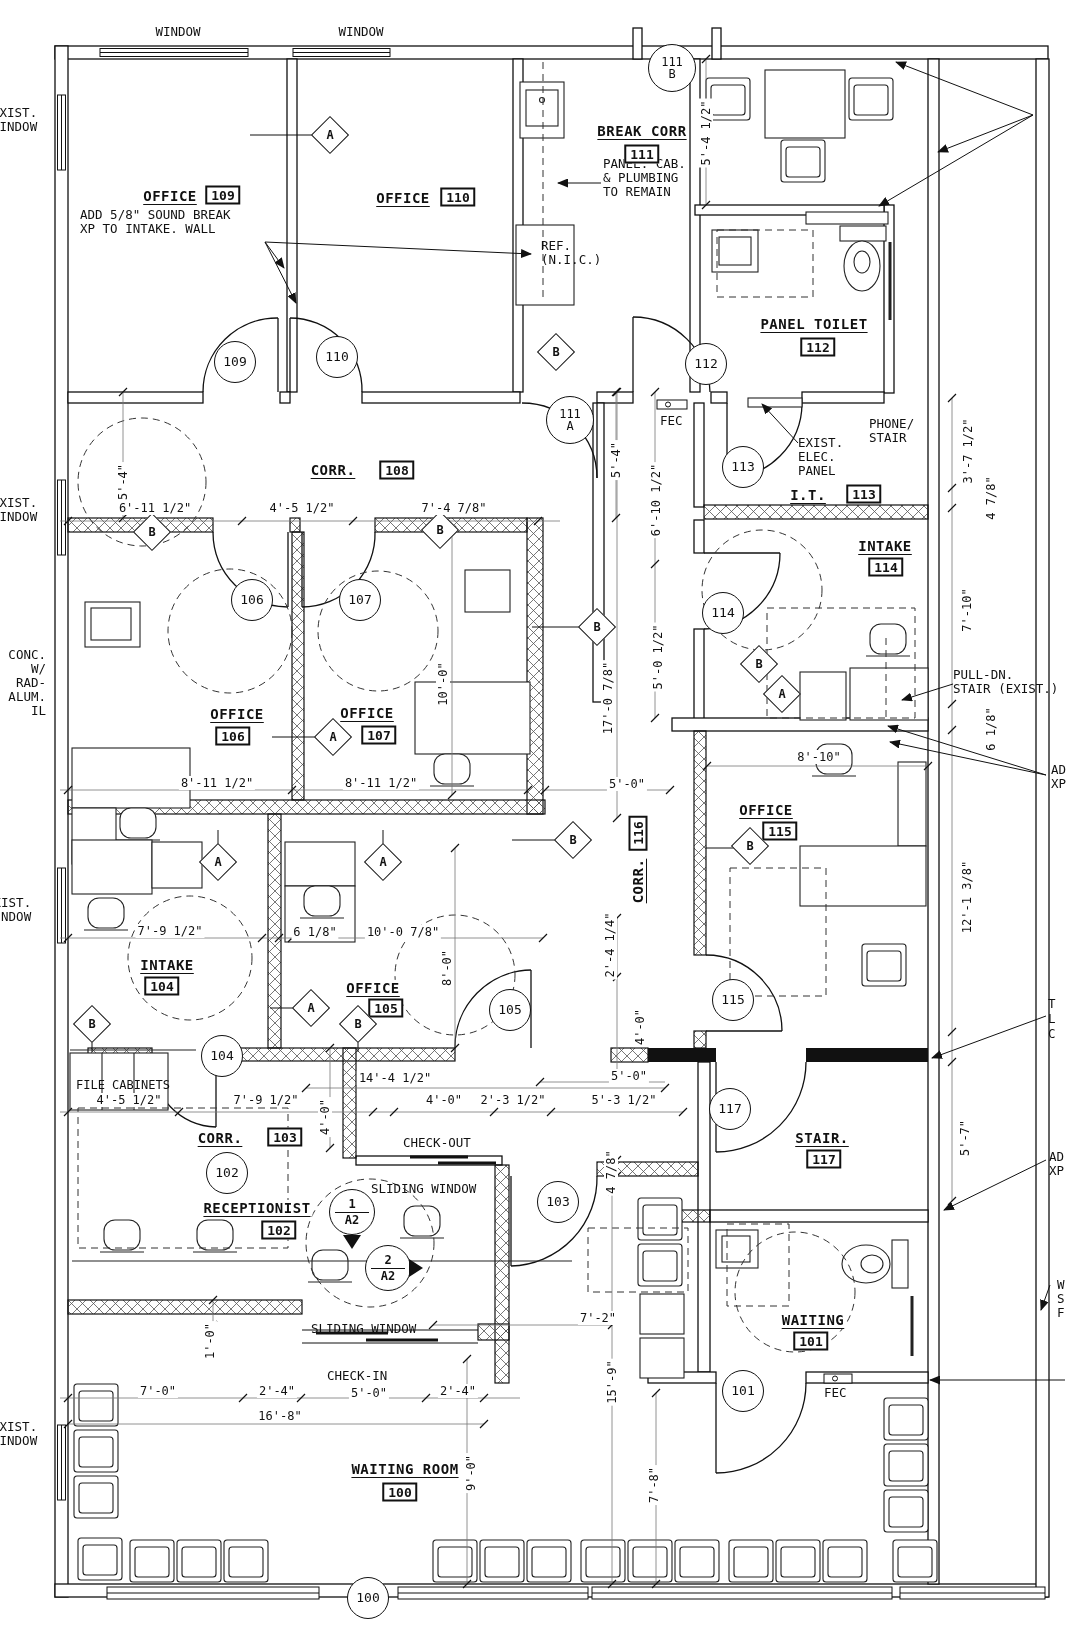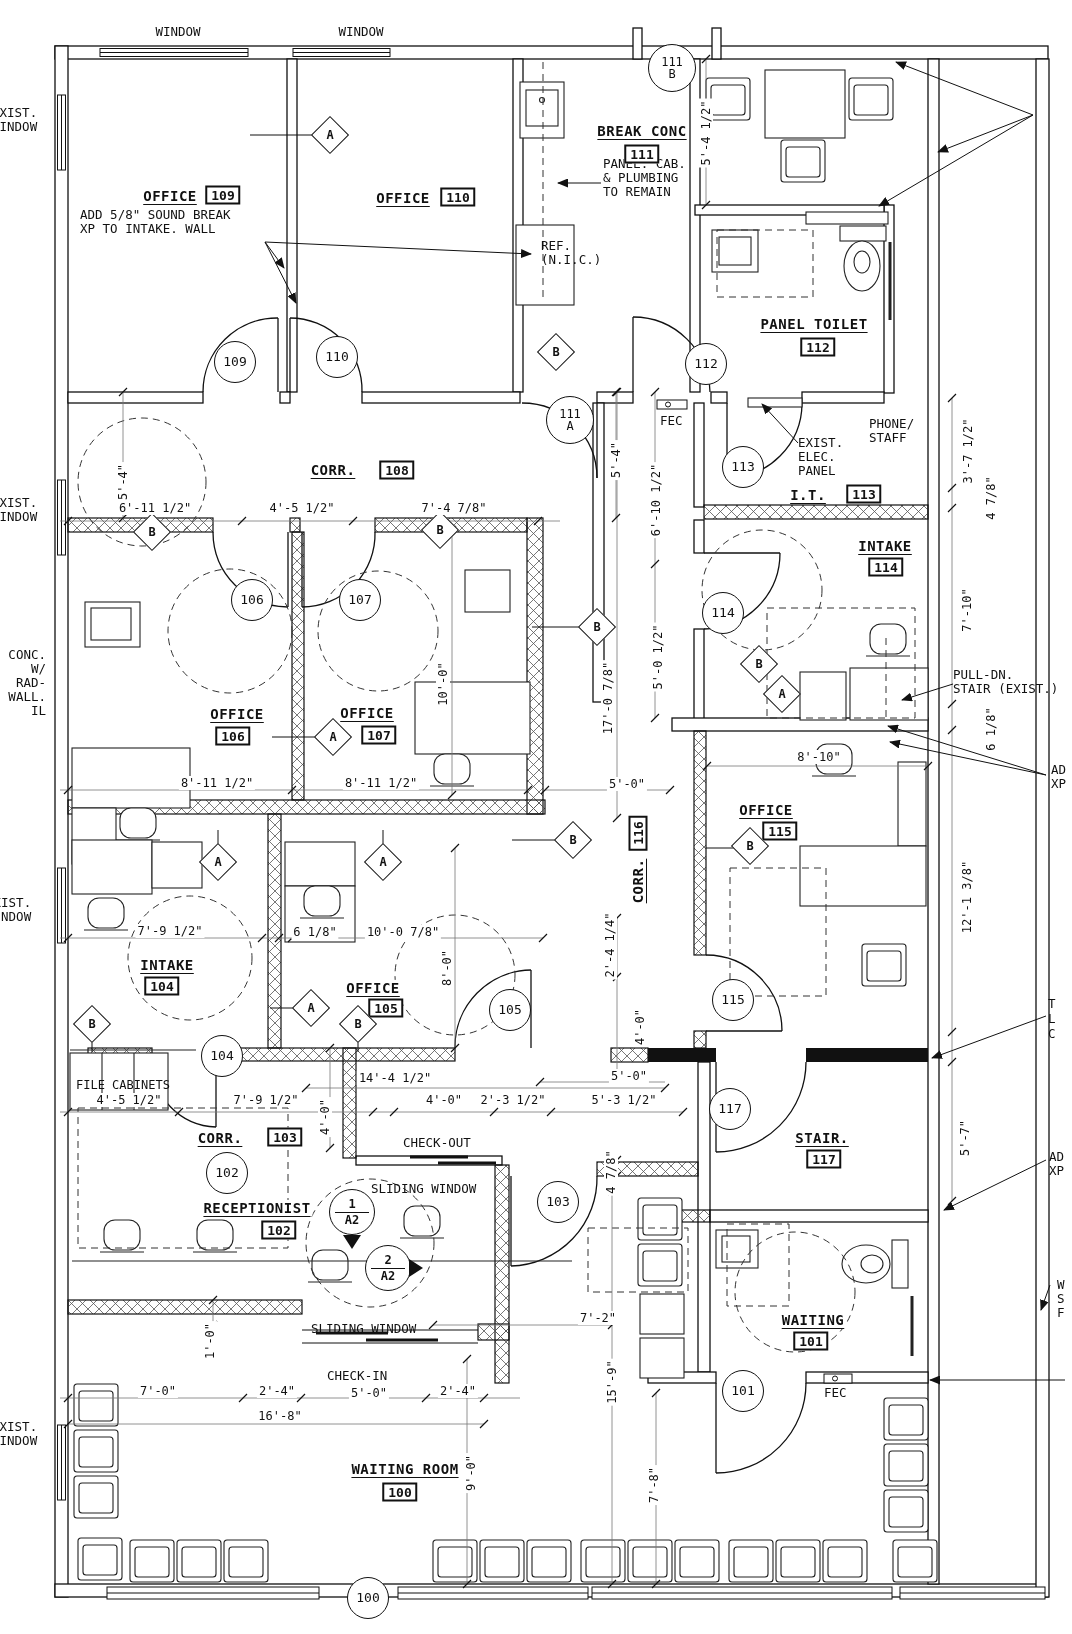--- a/index.html
+++ b/index.html
@@ -352,21 +352,21 @@
       <div>WINDOW</div>
     </div>
 <div class="t note" style="left:-8px;top:496px">
   <div>EXIST.</div>
       <div>WINDOW</div>
     </div>
 <div class="t note r" style="left:0px;top:648px;width:46px">
   <div>CONC.</div>
       <div>W/</div>
   <div>RAD-</div>
-      <div>WALL.</div>
+      <div>ALUM.</div>
   <div>IL</div>
     </div>
 <div class="t note" style="left:-14px;top:896px">
   <div>EXIST.</div>
       <div>WINDOW</div>
     </div>
 <div class="t note" style="left:-8px;top:1420px">
   <div>EXIST.</div>
       <div>WINDOW</div>
     </div>
@@ -398,21 +398,21 @@
   <div>PANEL. CAB.</div>
       <div>&amp; PLUMBING</div>
       <div>TO REMAIN</div>
     </div>
 <div class="t note" style="left:541px;top:239px">
   <div>REF.</div>
       <div>(N.I.C.)</div>
     </div>
 <div class="t note" style="left:869px;top:417px">
   <div>PHONE/</div>
-      <div>STAFF</div>
+      <div>STAIR</div>
     </div>
 <div class="t note" style="left:798px;top:436px">
   <div>EXIST.</div>
       <div>ELEC.</div>
       <div>PANEL</div>
     </div>
 <div class="t note" style="left:953px;top:668px">
   <div>PULL-DN.</div>
       <div>STAIR (EXIST.)</div>
     </div>
@@ -421,21 +421,21 @@
 <div class="t note" style="left:371px;top:1182px">SLIDING WINDOW</div>
 <div class="t note" style="left:311px;top:1322px">SLIDING WINDOW</div>
 <div class="t note" style="left:327px;top:1369px">CHECK-IN</div>
 <div class="t note" style="left:660px;top:414px">FEC</div>
 <div class="t note" style="left:824px;top:1386px">FEC</div>
 
 <div class="t rname" style="left:170px;top:196px">OFFICE</div>
 <div class="t rnum" style="left:223px;top:195px">109</div>
 <div class="t rname" style="left:403px;top:198px">OFFICE</div>
 <div class="t rnum" style="left:458px;top:197px">110</div>
-<div class="t rname" style="left:642px;top:131px">BREAK CONC</div>
+<div class="t rname" style="left:642px;top:131px">BREAK CORR</div>
 <div class="t rnum" style="left:642px;top:154px">111</div>
 <div class="t rname" style="left:814px;top:324px">PANEL TOILET</div>
 <div class="t rnum" style="left:818px;top:347px">112</div>
 <div class="t rname" style="left:808px;top:495px">I.T.</div>
 <div class="t rnum" style="left:864px;top:494px">113</div>
 <div class="t rname" style="left:885px;top:546px">INTAKE</div>
 <div class="t rnum" style="left:886px;top:567px">114</div>
 <div class="t rname" style="left:333px;top:470px">CORR.</div>
 <div class="t rnum" style="left:397px;top:470px">108</div>
 <div class="t rname" style="left:237px;top:714px">OFFICE</div>

